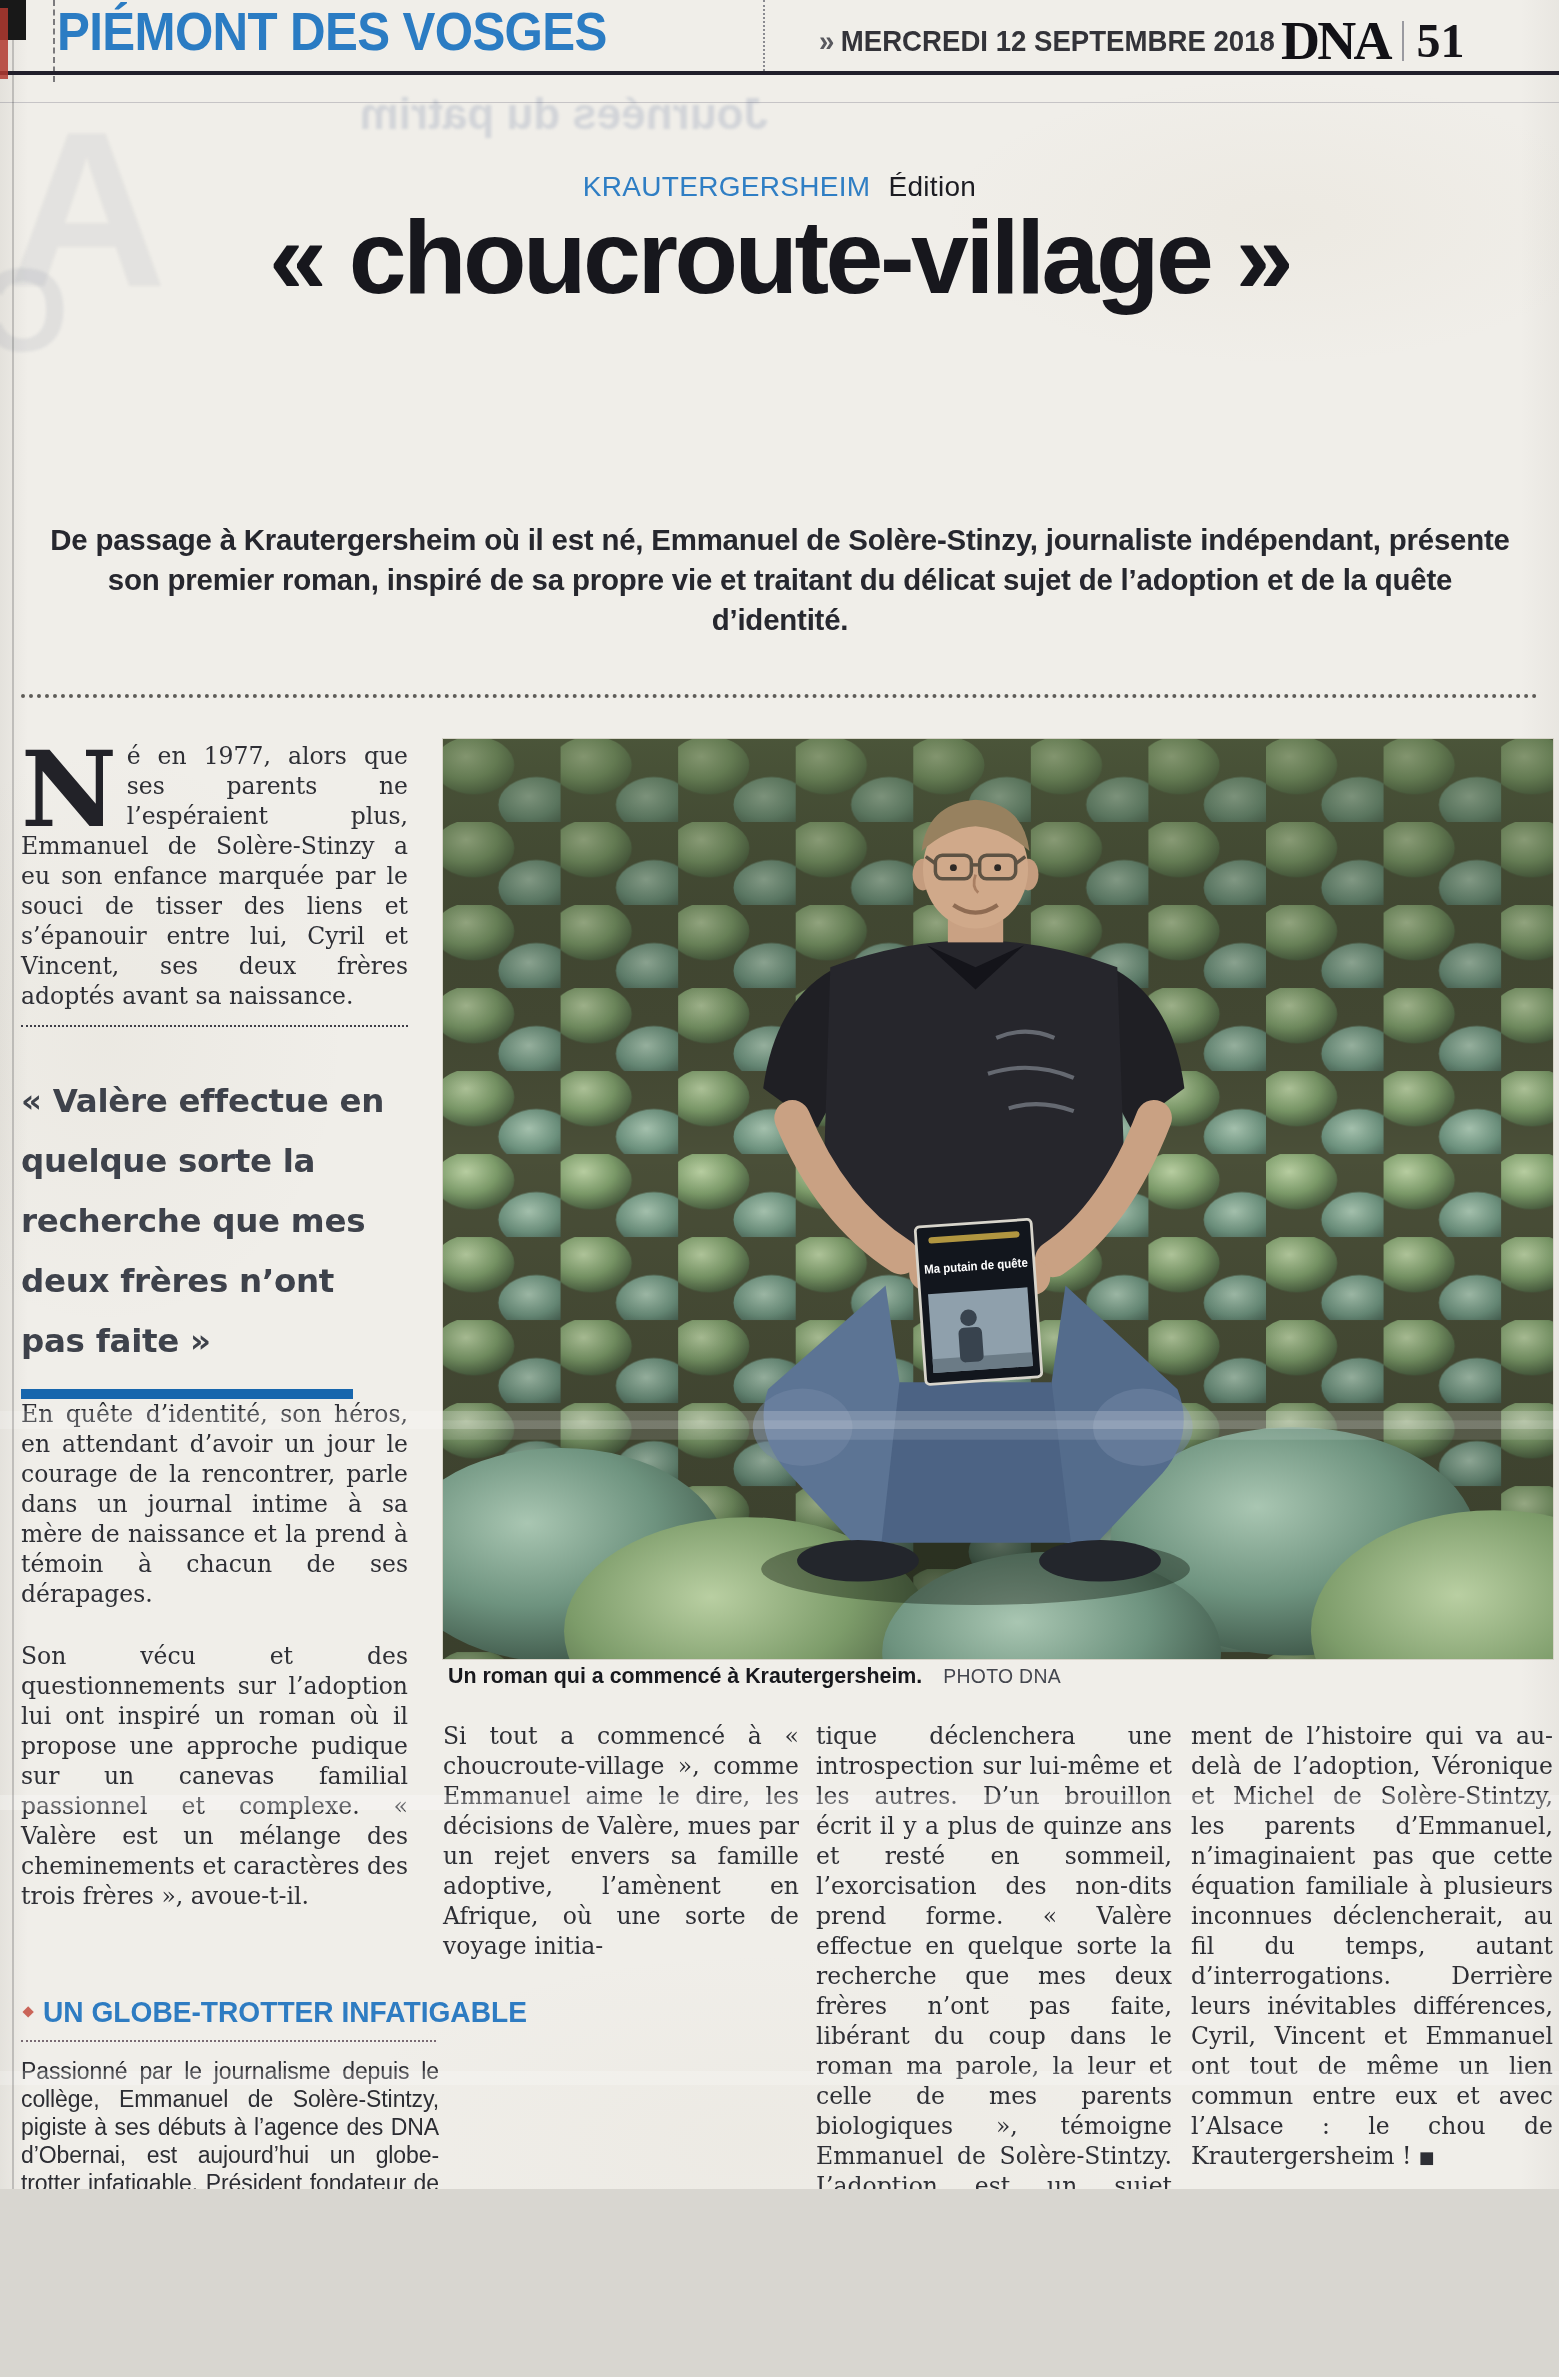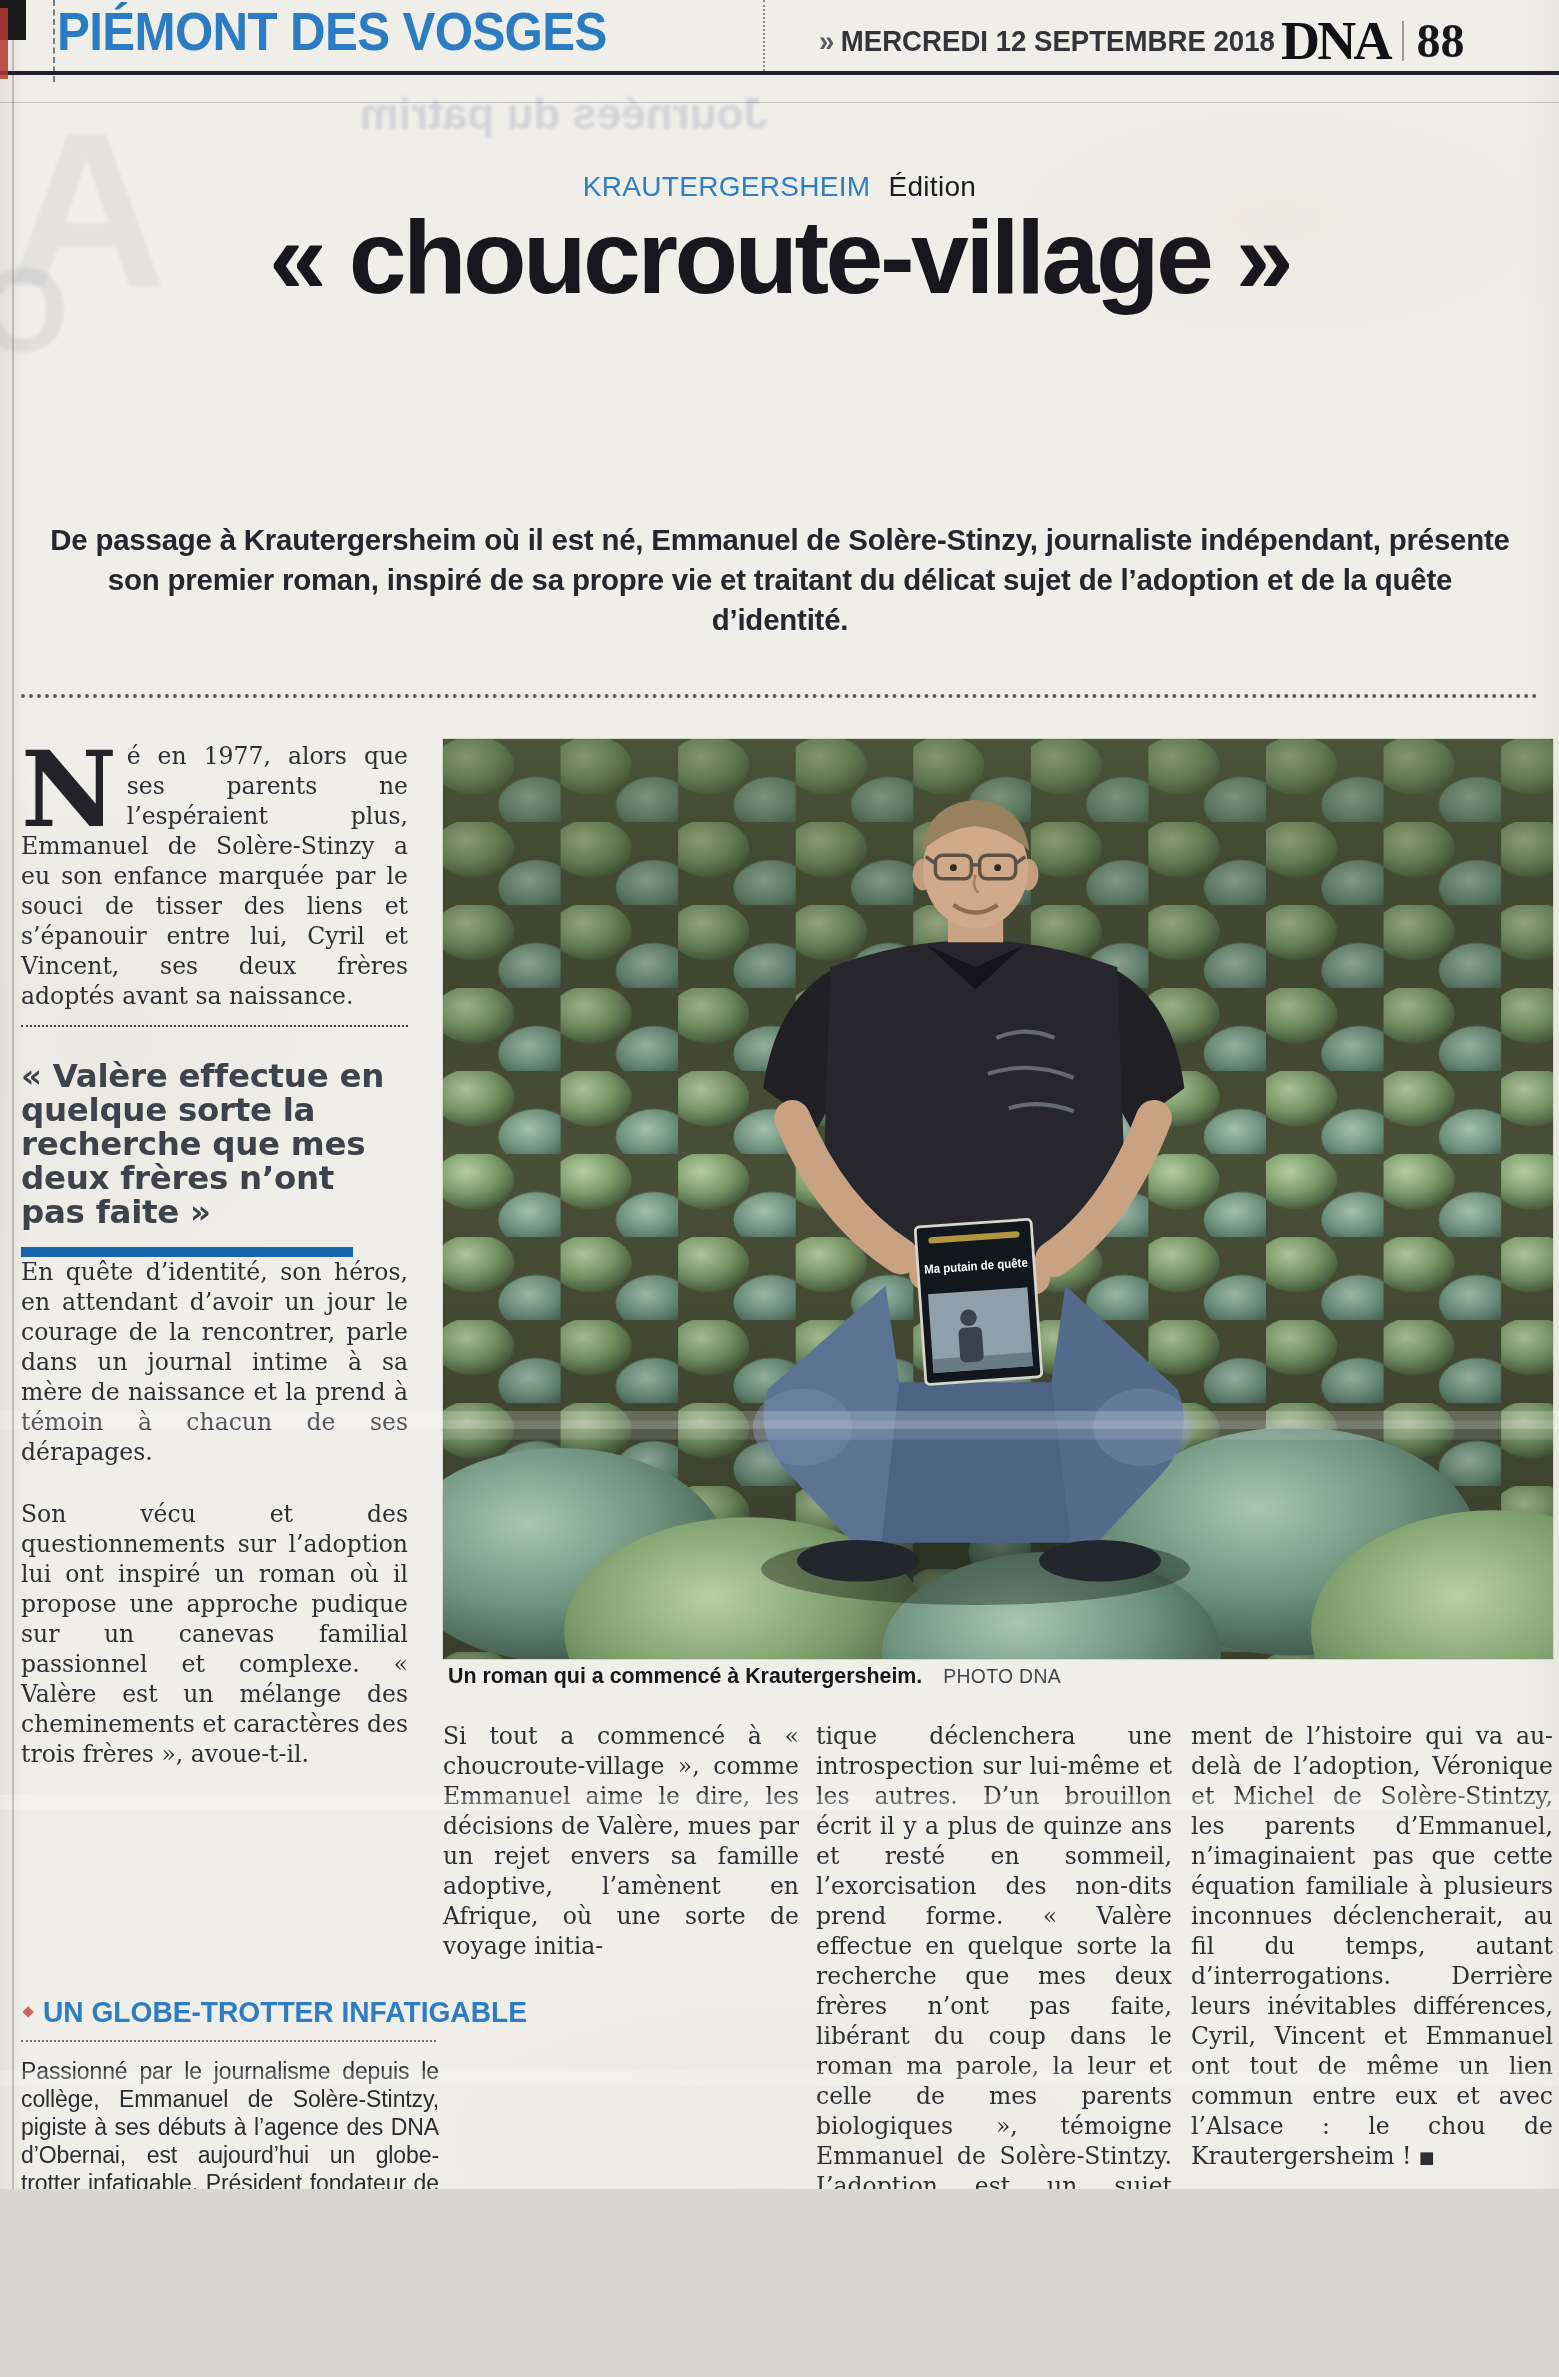--- a/index.html
+++ b/index.html
@@ -37,21 +37,21 @@
     font-size:104px;line-height:1.13;letter-spacing:-3.5px;}
   #lede{left:33px;width:1494px;top:520px;text-align:center;font-size:30px;line-height:1.33;
     color:#26272e;font-weight:bold;letter-spacing:-0.2px;transform:scaleX(.98);transform-origin:center top;}
   #lede-rule{left:21px;right:21px;top:694px;border-top:4.1px dotted #45433f;opacity:.85;}
 
   
   #leftcol{left:21px;top:741px;width:387px;}
   .bodytxt{font-size:23.5px;line-height:30px;text-align:justify;color:#2e2f35;}
   .dropcap{float:left;font-size:105px;line-height:82px;padding:7px 9.7px 0 0;font-weight:bold;color:#222228;}
   #quote-rule{margin-top:14px;border-top:2.8px dotted #3d3d46;}
-  #pull-quote{margin-top:32px;font-size:32.5px;line-height:34px;font-weight:bold;color:#3e424b;
+  #pull-quote{margin-top:44px;font-size:32.5px;line-height:60px;font-weight:bold;color:#3e424b;
     letter-spacing:-0.3px;text-align:left;}
   #blue-bar{margin-top:18px;width:332px;height:10.4px;background:#1766ad;}
   #left-para1{margin-top:32px;}
   #left-para2{margin-top:0;}
 
   
   #globe{left:21px;top:1996px;width:488px;}
   #globe-head-row{display:flex;align-items:center;gap:11px;}
   #globe-dot{width:8.3px;height:8.3px;background:#c04234;transform:rotate(45deg);opacity:.8;flex:none;margin-left:2.8px;}
   #globe-heading{font-size:29px;font-weight:bold;color:#2e7cc2;letter-spacing:0;white-space:nowrap;
@@ -104,21 +104,21 @@
 
   <div class="abs" id="section-title">PIÉMONT DES VOSGES</div>
   <div class="abs" id="hdr-dash"></div>
   <div class="abs" id="hdr-vline"></div>
   <div class="abs" id="date-wrap">
     <span id="date-chevron">»</span><span>MERCREDI 12 SEPTEMBRE 2018</span>
   </div>
   <div class="abs" id="brand-wrap">
     <span id="brand">DNA</span>
     <span id="brand-div"></span>
-    <span id="page-num">88</span>
+    <span id="page-num">51</span>
   </div>
   <div class="abs" id="hdr-rule"></div>
   <div class="abs" id="hdr-rule2"></div>
 
   <div class="abs" id="kicker">
     <span class="loc">KRAUTERGERSHEIM</span><span class="ed">Édition</span>
   </div>
   <div class="abs" id="headline">
     <div>« choucroute-village »</div>
   </div>

